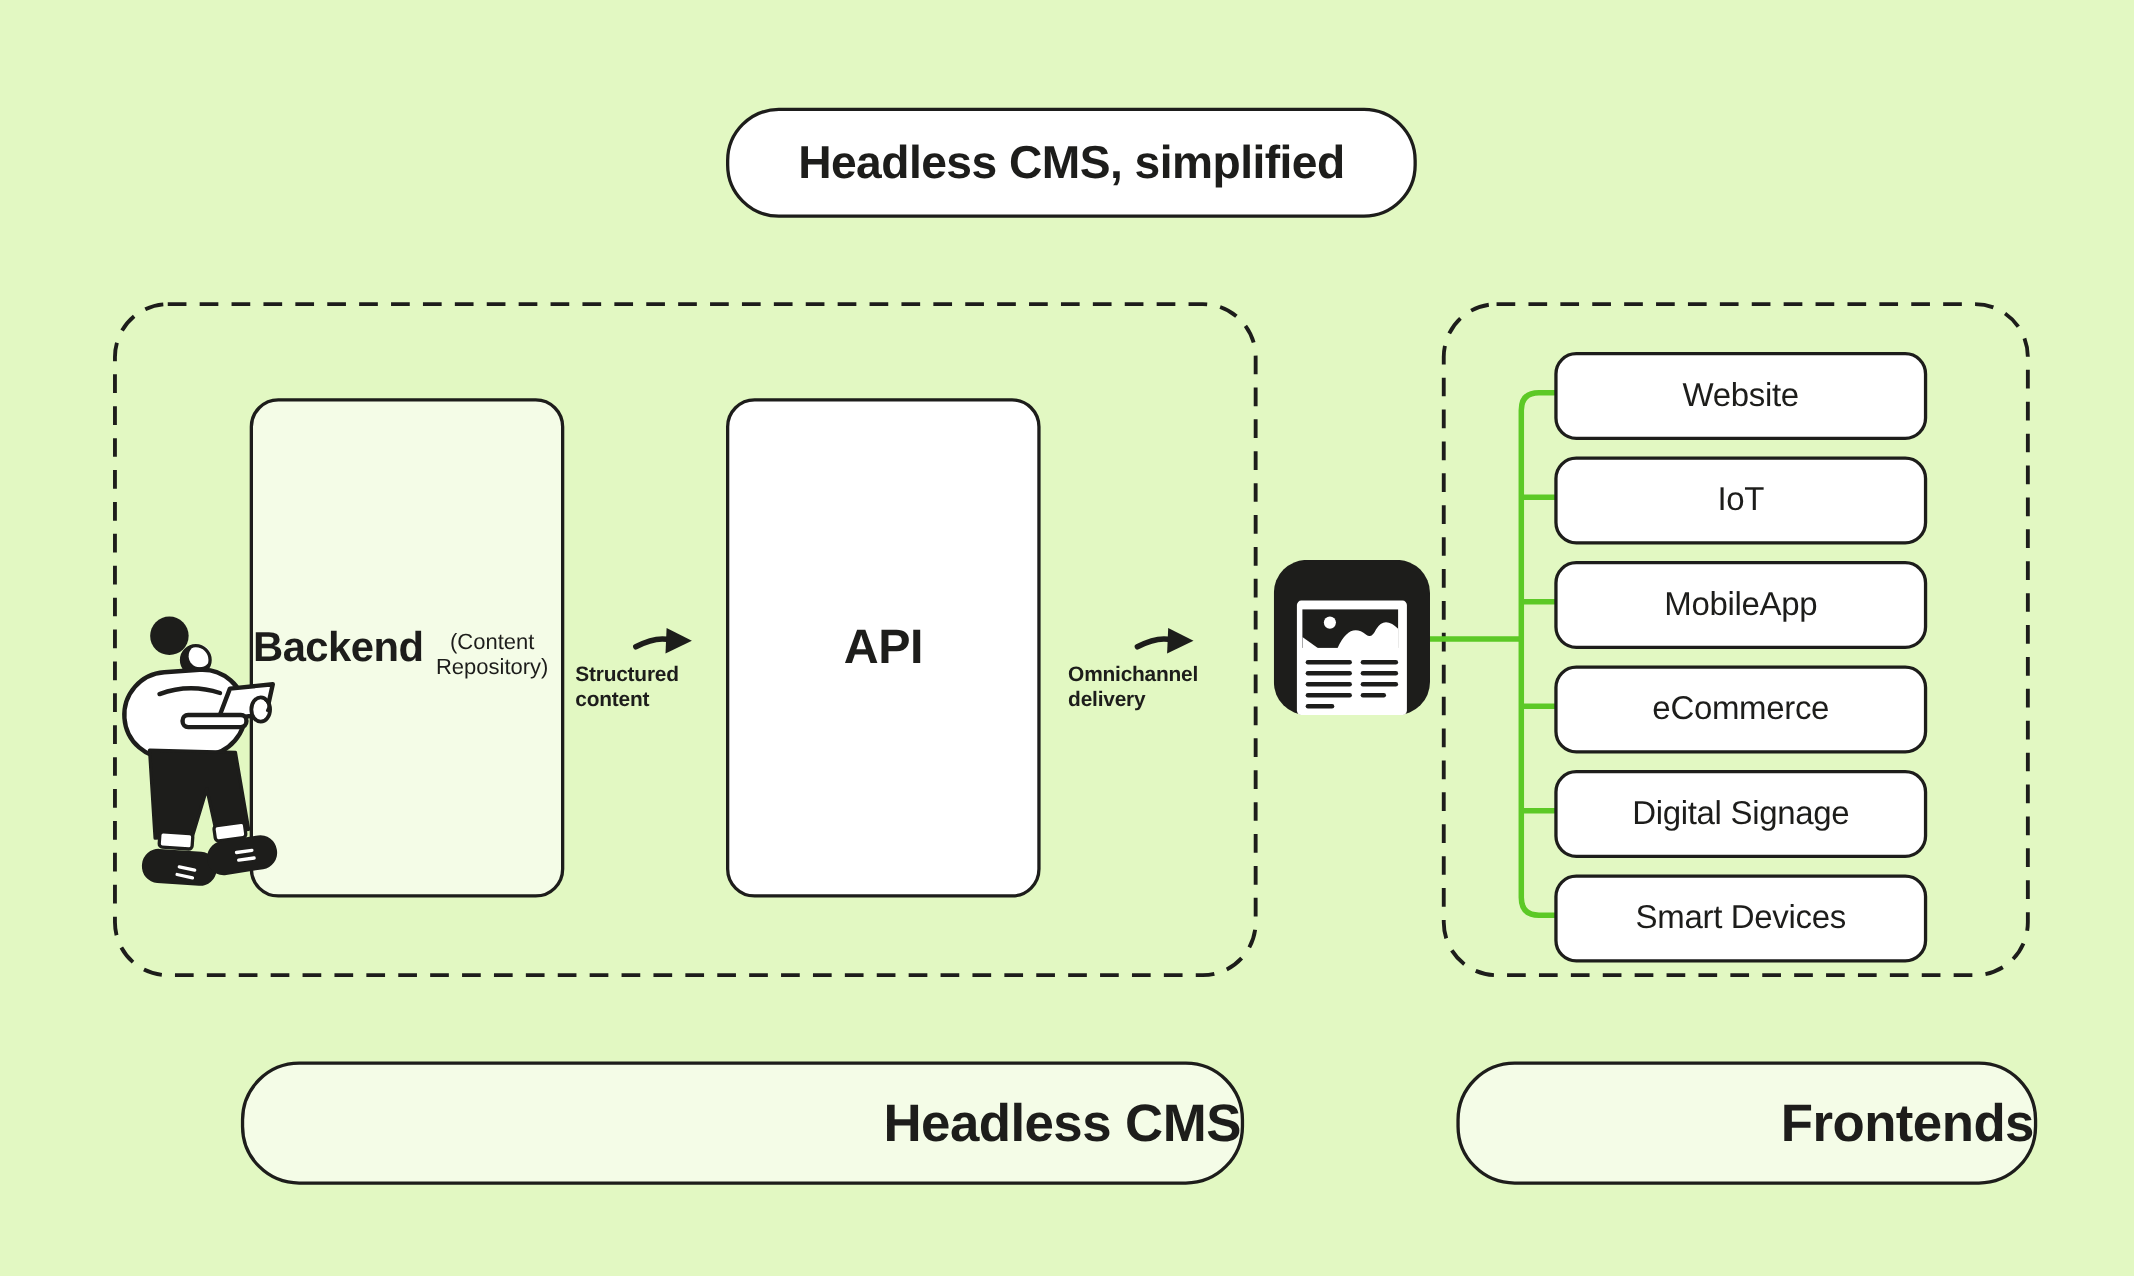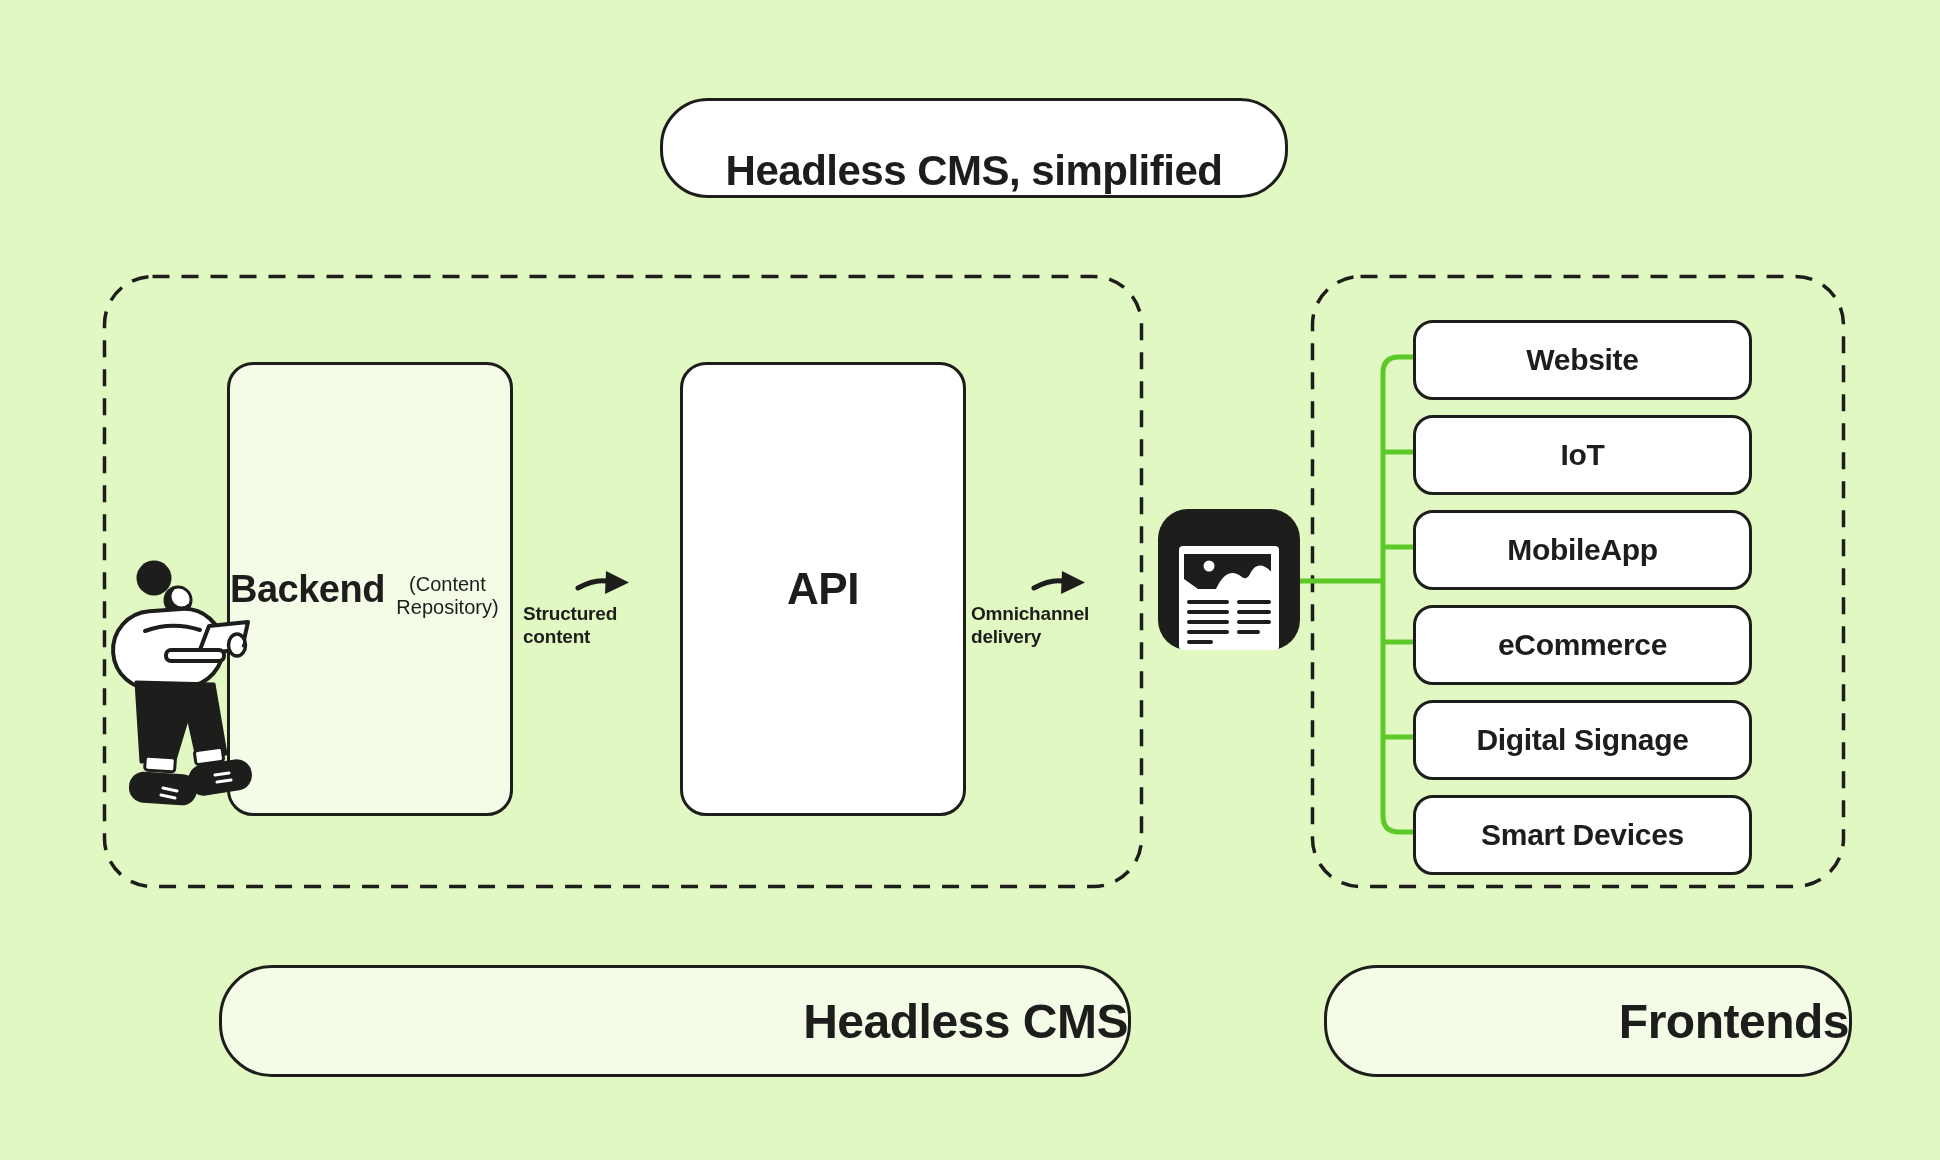--- a/index.html
+++ b/index.html
@@ -8,49 +8,49 @@
     background:#E2F8C2;
     font-family:"Liberation Sans","DejaVu Sans",sans-serif;
     color:#1D1D1B;
   }
   .abs{position:absolute;}
   svg{display:block;}
   
   .title-pill{
     left:660px;top:98px;width:622px;height:94px;
     background:#FFFFFF;border:3px solid #1D1D1B;border-radius:48px;
-    display:flex;align-items:flex-end;justify-content:center;
+    display:flex;align-items:center;justify-content:center;
   }
   .title-pill span{font-size:42px;font-weight:700;letter-spacing:-.5px;}
   
   .overlay{left:0;top:0;}
   
   .big-box{
     width:280px;height:448px;border:3px solid #1D1D1B;border-radius:26px;
     display:flex;flex-direction:row;align-items:center;justify-content:center;
     text-align:center;
   }
   .backend-box{left:227px;top:362px;background:#F4FCE7;}
-  .api-box{left:680px;top:362px;background:#FFFFFF;}
+  .api-box{left:660px;top:362px;background:#FFFFFF;}
   .big-box h2{margin:0;font-size:38px;font-weight:700;letter-spacing:-.5px;}
   .api-box h2{font-size:44px;}
   .big-box p{margin:14px 0 0 0;font-size:20px;font-weight:400;}
   
   .flow-label{
     width:170px;text-align:left;font-size:19px;line-height:23px;
     font-weight:700;white-space:pre-line;letter-spacing:-.2px;
   }
   .flow-label.structured{left:523px;top:602px;}
   .flow-label.omnichannel{left:971px;top:602px;}
   
   .fe-pill{
     left:1413px;width:333px;height:74px;background:#FFFFFF;
     border:3px solid #1D1D1B;border-radius:20px;
     display:flex;align-items:center;justify-content:center;
-    font-size:30px;font-weight:700;letter-spacing:-.3px;
+    font-size:30px;font-weight:400;letter-spacing:-.3px;
   }
   
   .group-pill{
     height:106px;background:#F4FCE7;border:3px solid #1D1D1B;border-radius:53px;
     display:flex;align-items:center;justify-content:flex-end;
     font-size:48px;font-weight:700;letter-spacing:-.5px;
   }
   .group-pill.left{left:219px;top:965px;width:906px;}
   .group-pill.right{left:1324px;top:965px;width:522px;}
   

